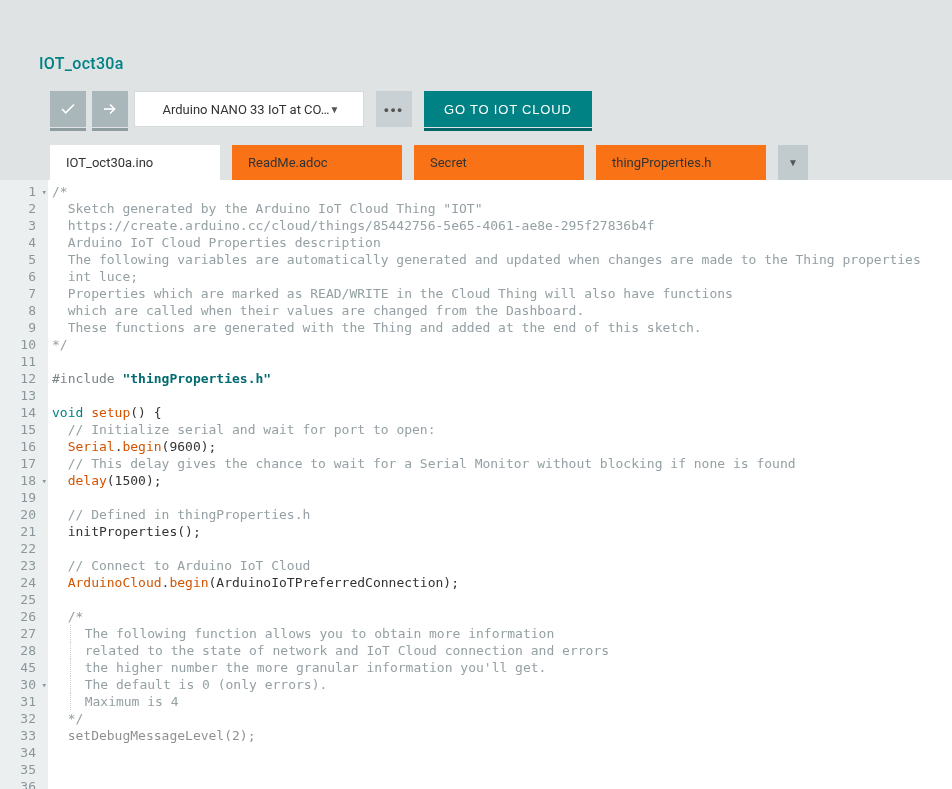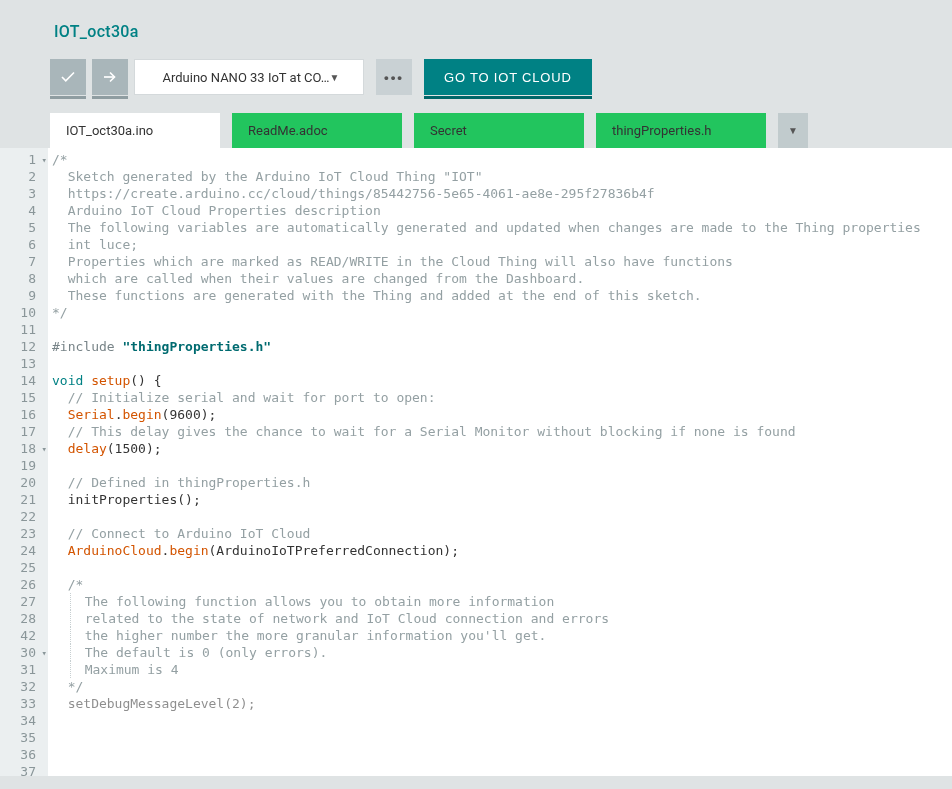--- a/index.html
+++ b/index.html
@@ -4,21 +4,22 @@
 <style>
   * { box-sizing: border-box; margin: 0; padding: 0; }
   body {
     font-family: -apple-system, BlinkMacSystemFont, "Segoe UI", Roboto, sans-serif;
     background: #dfe3e4;
     width: 952px;
     height: 789px;
     overflow: hidden;
   }
   .header {
-    padding: 22px 50px 0 54px;
+    padding: 22px 50px 0 39px;
+    margin-top: 32px;
   }
   .sketch-title {
     color: #008184;
     font-size: 16px;
     font-weight: 500;
     letter-spacing: 0.3px;
   }
   .toolbar {
     display: flex;
     align-items: center;
@@ -92,21 +93,21 @@
     height: 3px;
     background: #006668;
   }
   .tabs {
     display: flex;
     gap: 12px;
     padding: 0 0 0 50px;
     align-items: stretch;
   }
   .tab {
-    background: #22c55e;
+    background: #f97316;
     color: #333;
     font-size: 13px;
     padding: 10px 16px;
     min-width: 170px;
     cursor: pointer;
   }
   .tab.active { background: #fff; }
   .tab-more {
     width: 30px;
     min-width: 30px;
@@ -222,21 +223,21 @@
       <div class="ln">19</div>
       <div class="ln">20</div>
       <div class="ln">21</div>
       <div class="ln">22</div>
       <div class="ln">23</div>
       <div class="ln">24</div>
       <div class="ln">25</div>
       <div class="ln">26</div>
       <div class="ln">27</div>
       <div class="ln">28</div>
-      <div class="ln">42</div>
+      <div class="ln">45</div>
       <div class="ln fold">30</div>
       <div class="ln">31</div>
       <div class="ln">32</div>
       <div class="ln">33</div>
       <div class="ln">34</div>
       <div class="ln">35</div>
       <div class="ln">36</div>
       <div class="ln">37</div>
     </div>
   <div class="code" id="code"><div><span class="c-comment">/*</span></div><div><span class="c-comment">  Sketch generated by the Arduino IoT Cloud Thing "IOT"</span></div><div><span class="c-comment">  https://create.arduino.cc/cloud/things/85442756-5e65-4061-ae8e-295f27836b4f</span></div><div><span class="c-comment"></span></div><div><span class="c-comment">  Arduino IoT Cloud Properties description</span></div><div><span class="c-comment"></span></div><div><span class="c-comment">  The following variables are automatically generated and updated when changes are made to the Thing properties</span></div><div><span class="c-comment"></span></div><div><span class="c-comment">  int luce;</span></div><div><span class="c-comment"></span></div><div><span class="c-comment">  Properties which are marked as READ/WRITE in the Cloud Thing will also have functions</span></div><div><span class="c-comment">  which are called when their values are changed from the Dashboard.</span></div><div><span class="c-comment">  These functions are generated with the Thing and added at the end of this sketch.</span></div><div><span class="c-comment">*/</span></div><div><span> </span></div><div><span class="c-inc">#include </span><span class="c-str">"thingProperties.h"</span></div><div><span> </span></div><div><span class="c-kw">void</span><span class="c-fn"> setup</span><span>() {</span></div><div>  <span class="c-comment">// Initialize serial and wait for port to open:</span></div><div>  <span class="c-type">Serial</span><span>.</span><span class="c-fn">begin</span><span>(9600);</span></div><div>  <span class="c-comment">// This delay gives the chance to wait for a Serial Monitor without blocking if none is found</span></div><div>  <span class="c-type"></span><span></span><span class="c-fn">delay</span><span>(1500);</span></div><div><span> </span></div><div>  <span class="c-comment">// Defined in thingProperties.h</span></div><div>  <span>initProperties();</span></div><div><span> </span></div><div>  <span class="c-comment">// Connect to Arduino IoT Cloud</span></div><div>  <span class="c-type">ArduinoCloud</span><span>.</span><span class="c-fn">begin</span><span>(ArduinoIoTPreferredConnection);</span></div><div><span> </span></div><div>  <span class="c-comment">/*</span></div><div>  <span class="c-comment"><span class="guide">The following function allows you to obtain more information</span></span></div><div>  <span class="c-comment"><span class="guide">related to the state of network and IoT Cloud connection and errors</span></span></div><div>  <span class="c-comment"><span class="guide">the higher number the more granular information you'll get.</span></span></div><div>  <span class="c-comment"><span class="guide">The default is 0 (only errors).</span></span></div><div>  <span class="c-comment"><span class="guide">Maximum is 4</span></span></div><div>  <span class="c-comment">*/</span></div><div>  <span style="opacity:.55">setDebugMessageLevel(2);</span></div></div>

